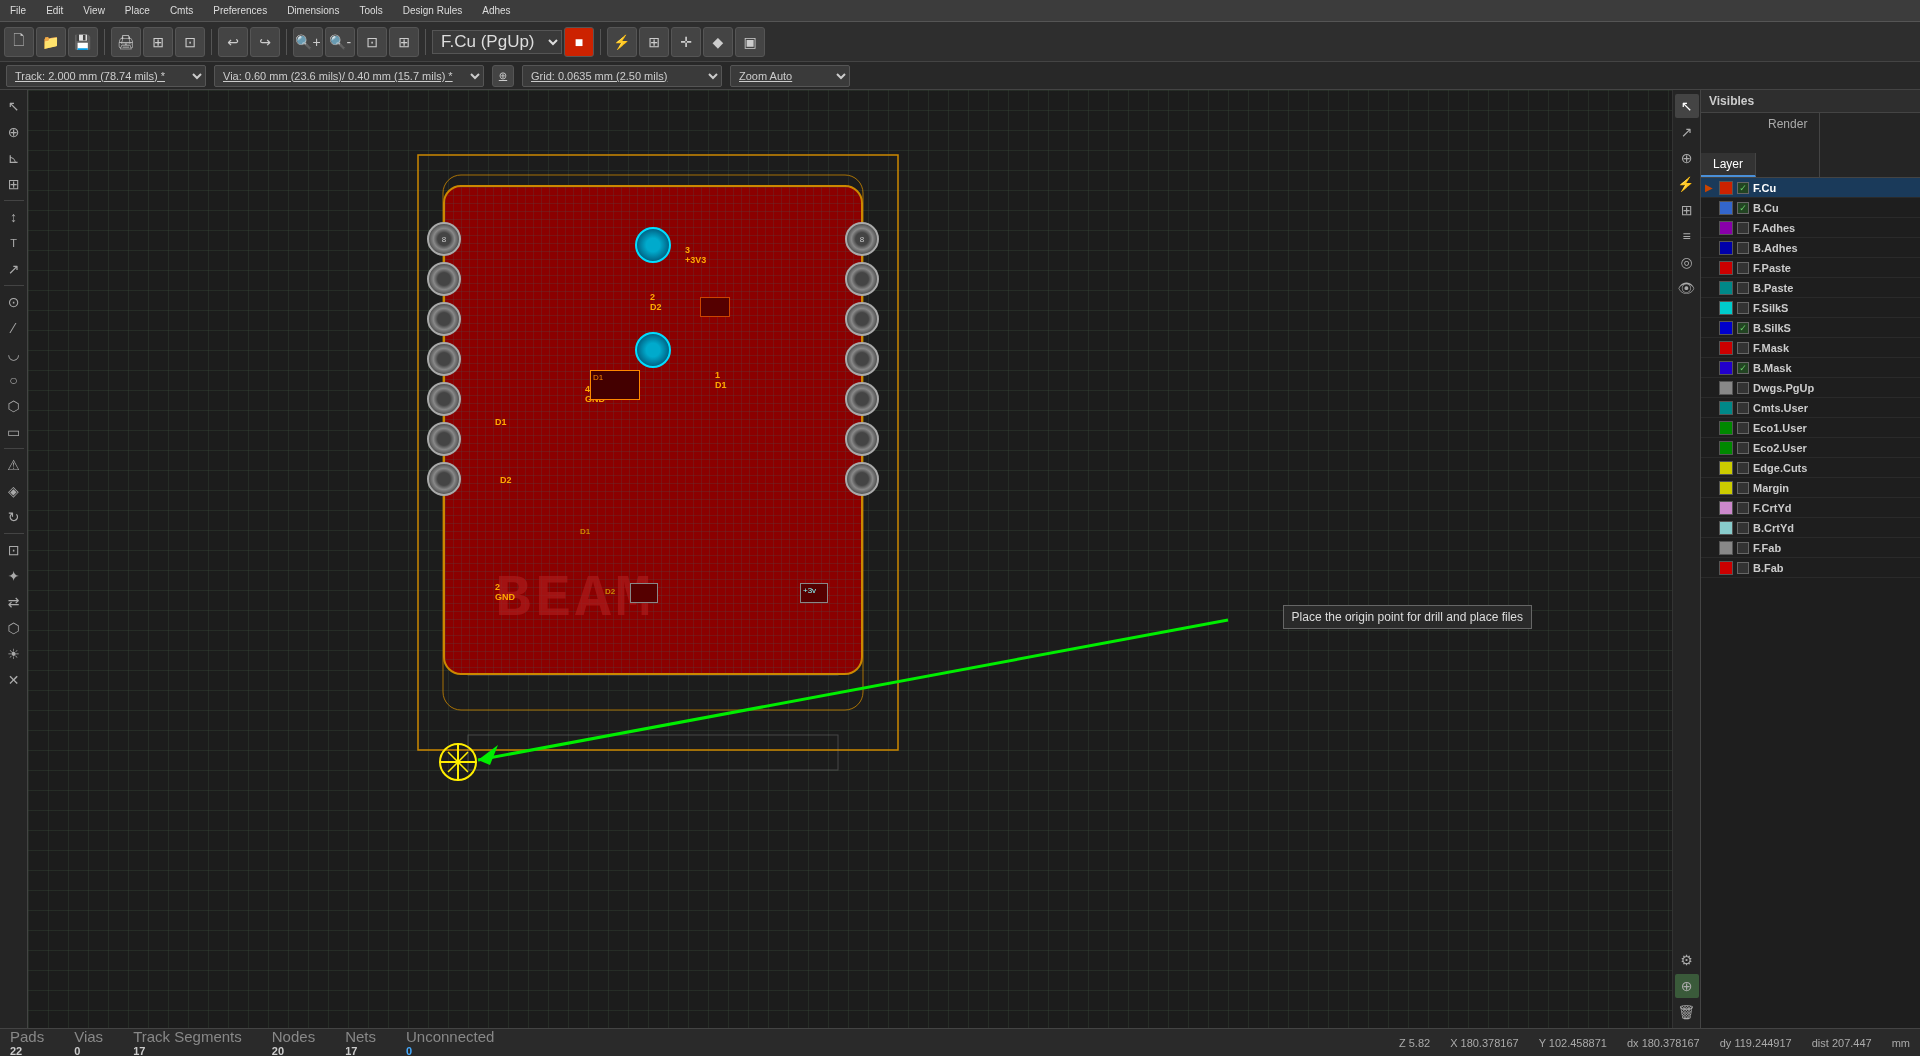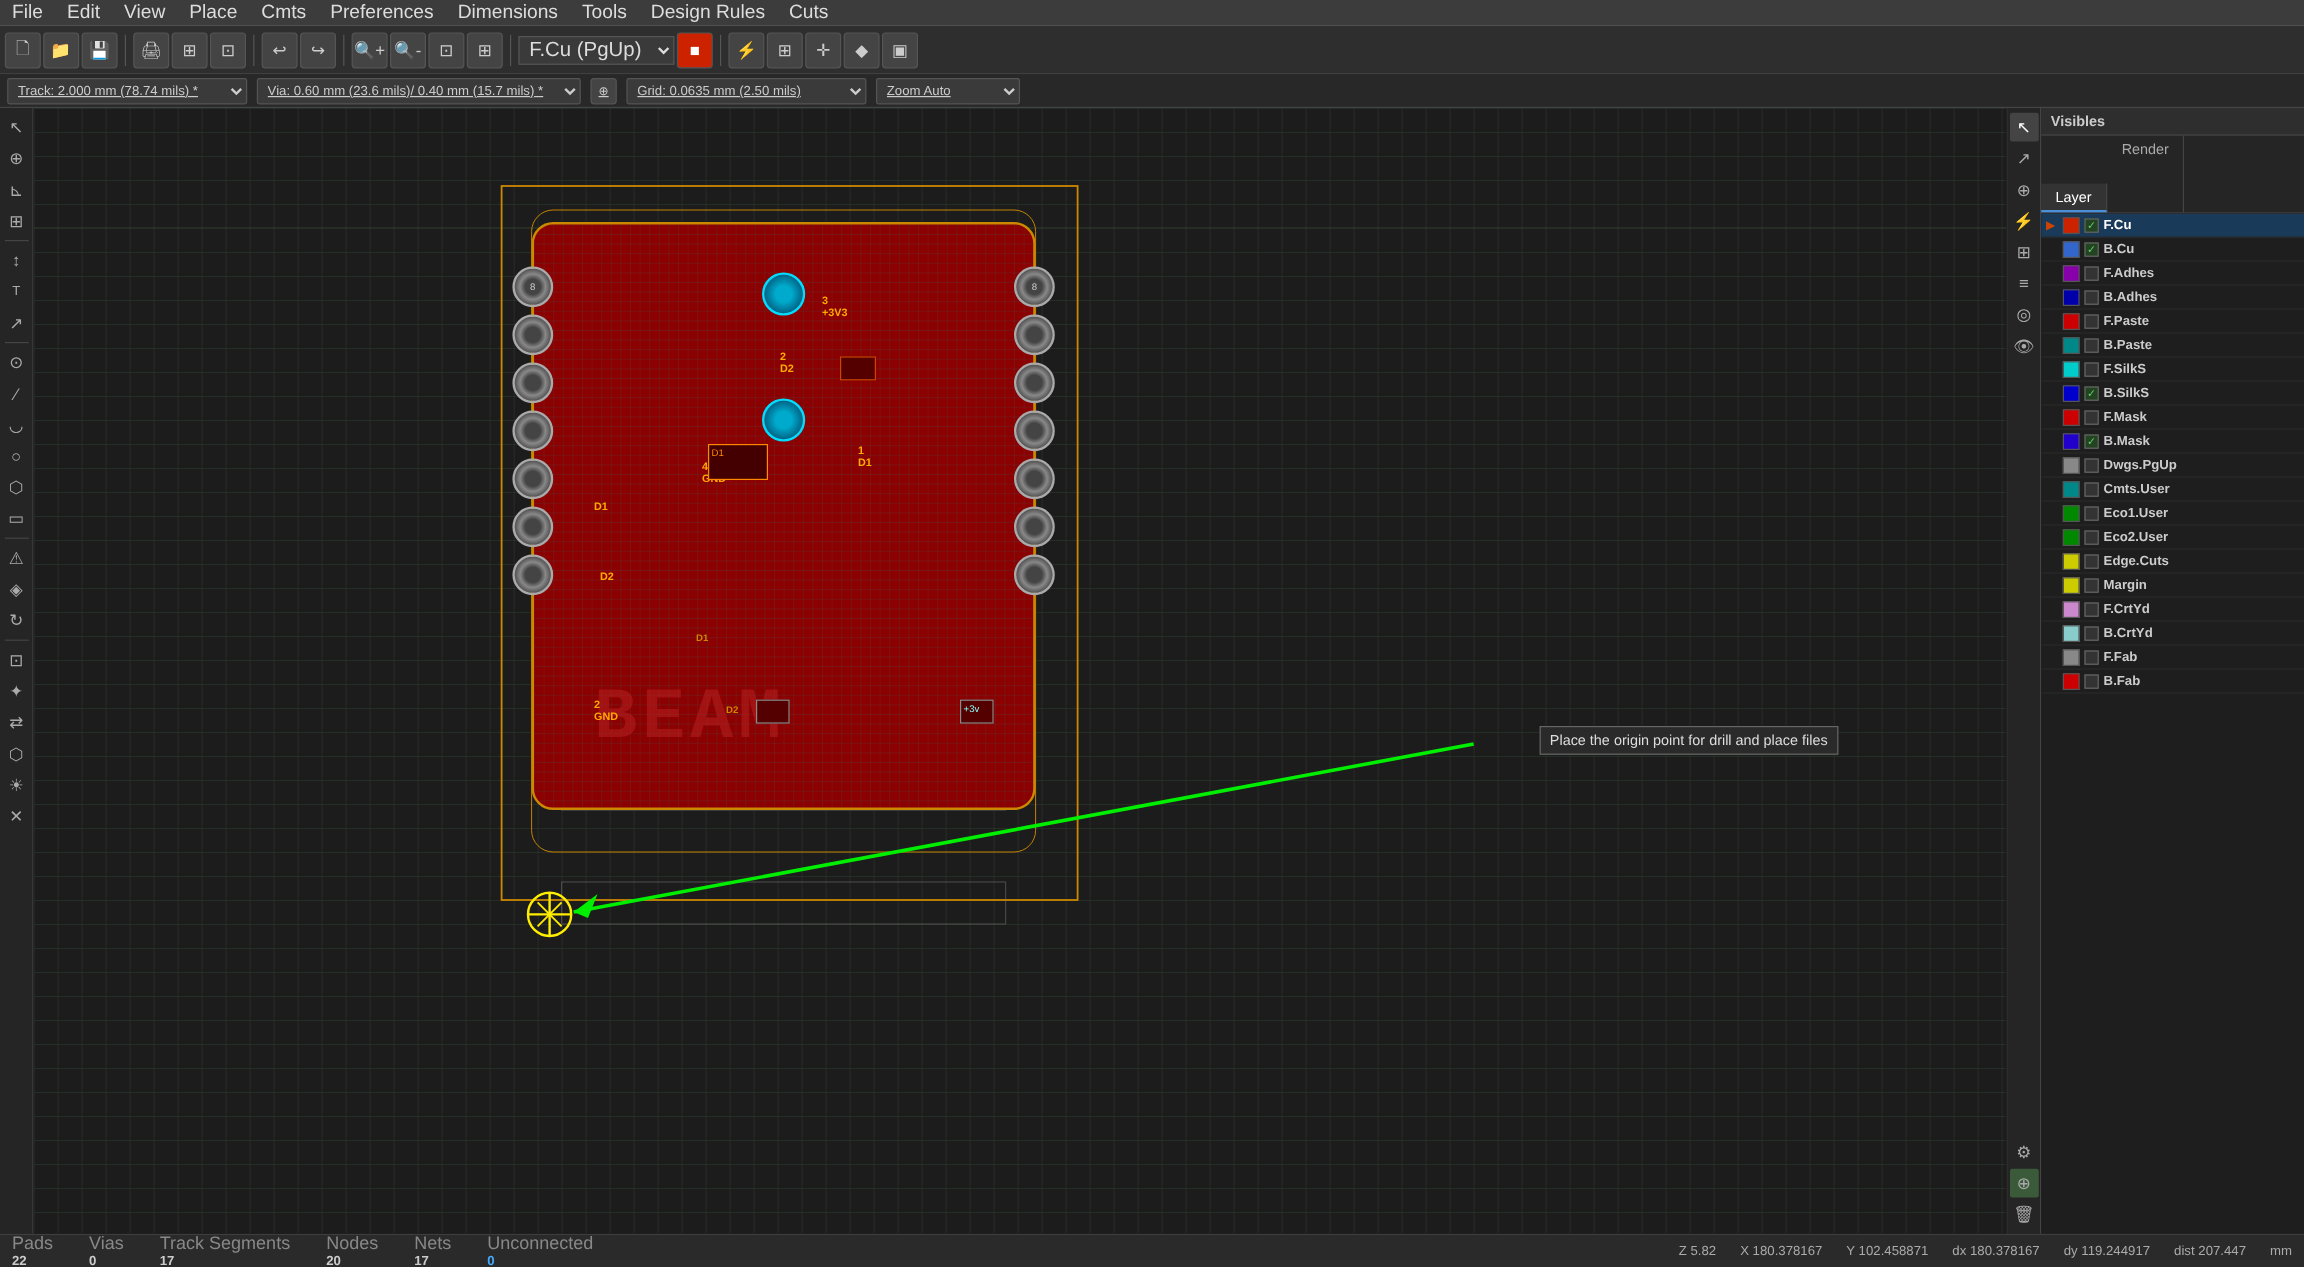--- a/index.html
+++ b/index.html
@@ -4,21 +4,21 @@
   <style>
     * { margin: 0; padding: 0; box-sizing: border-box; }
     body { width: 1920px; height: 1056px; background: #1a1a1a; font-family: 'Segoe UI', Arial, sans-serif; font-size: 12px; color: #ccc; overflow: hidden; }
 
     
     #menubar {
       width: 100%; height: 22px; background: #3c3c3c; display: flex; align-items: center;
       border-bottom: 1px solid #555;
     }
     .menu-item {
-      padding: 2px 10px; cursor: pointer; color: #ddd; font-size: 16px;
+      padding: 2px 10px; cursor: pointer; color: #ddd; font-size: 10px;
     }
 
     
     #toolbar {
       width: 100%; height: 40px; background: #2e2e2e; display: flex; align-items: center;
       padding: 2px 4px; gap: 2px; border-bottom: 1px solid #444;
     }
     .tb-btn {
       width: 30px; height: 30px; background: #444; border: 1px solid #555; border-radius: 3px;
       display: flex; align-items: center; justify-content: center; cursor: pointer; color: #ccc; font-size: 14px;
@@ -205,21 +205,21 @@
 <div id="menubar">
   <div class="menu-item">File</div>
   <div class="menu-item">Edit</div>
   <div class="menu-item">View</div>
   <div class="menu-item">Place</div>
   <div class="menu-item">Cmts</div>
   <div class="menu-item">Preferences</div>
   <div class="menu-item">Dimensions</div>
   <div class="menu-item">Tools</div>
   <div class="menu-item">Design Rules</div>
-  <div class="menu-item">Cuts</div>
+  <div class="menu-item">Adhes</div>
 </div>
 
 <div id="toolbar">
   <div class="tb-btn" title="New">🗋</div>
   <div class="tb-btn" title="Open">📁</div>
   <div class="tb-btn" title="Save">💾</div>
   <div class="tb-separator"></div>
   <div class="tb-btn" title="Print">🖨</div>
   <div class="tb-btn" title="Gerber">⊞</div>
   <div class="tb-btn" title="Netlist">⊡</div>

